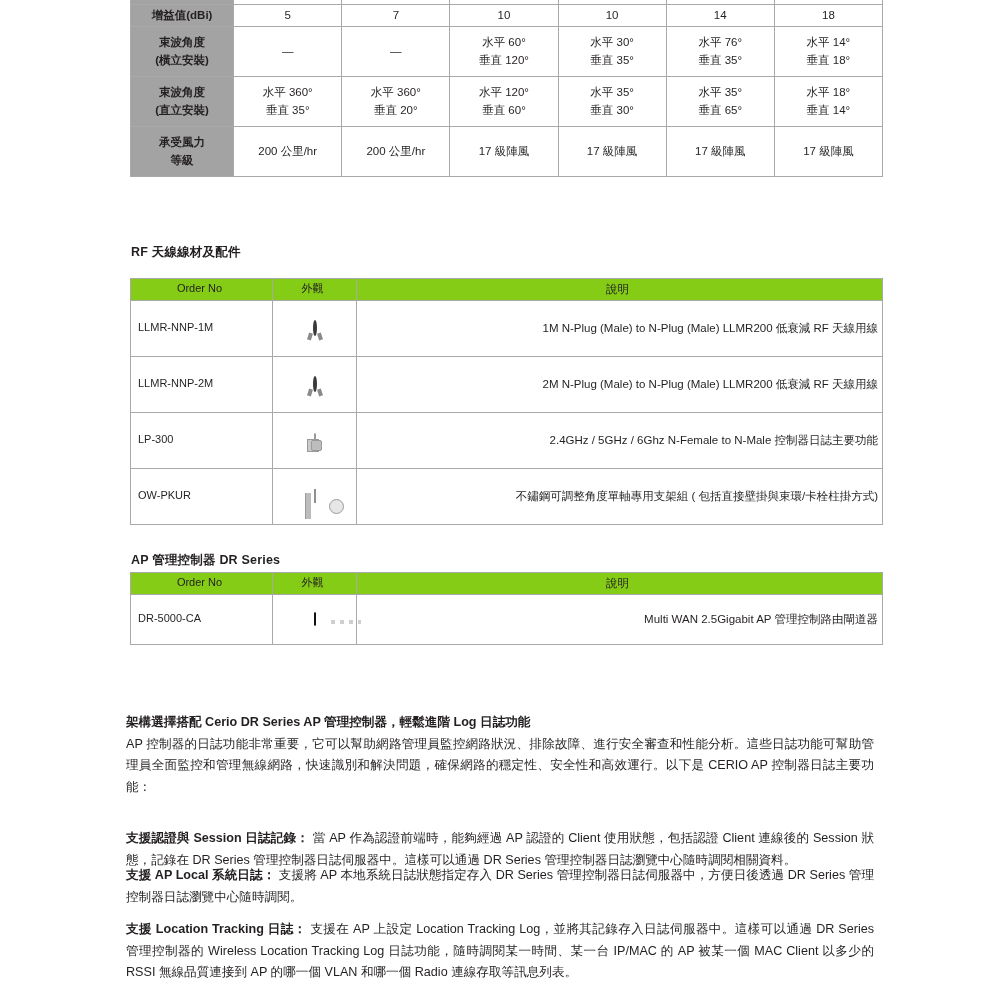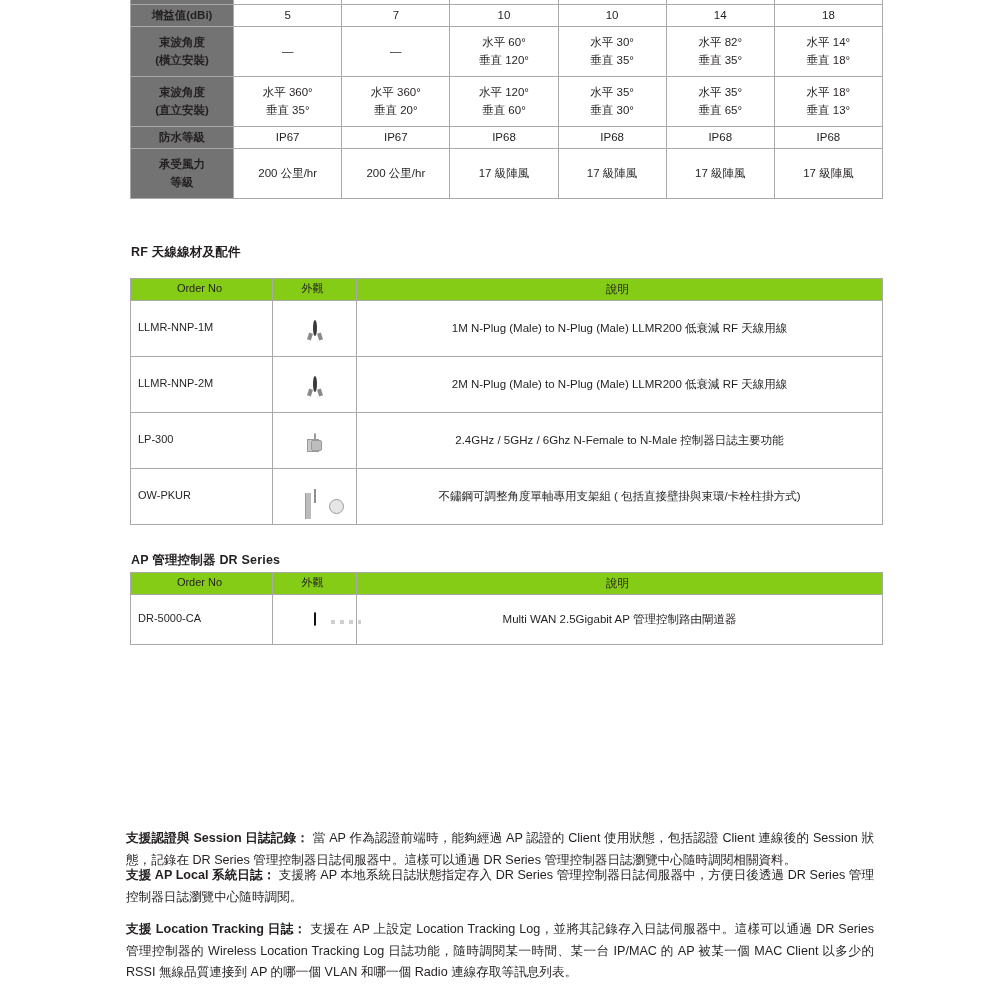--- a/index.html
+++ b/index.html
@@ -37,21 +37,21 @@
     left: 130px;
     top: -18px;
     width: 753px;
   }
   .spec-table { width: 753px; }
   .spec-table td { height: 22px; }
   .spec-table td.rowhdr {
     width: 103px;
     font-weight: bold;
     font-size: 11.5px;
-    background: #737373;
+    background: #a3a3a3;
   }
   .spec-table td.val { width: 108px; }
   .spec-table td.two-line { line-height: 1.5; }
 
   
   .sec-head {
     position: absolute;
     font-weight: bold;
     font-size: 12.5px;
     letter-spacing: .2px;
@@ -63,21 +63,21 @@
     left: 130px;
     width: 753px;
   }
   .acc-table thead td {
     background: #84cc16;
     height: 19px;
     font-size: 11px;
   }
   .acc-table td.c-order { width: 142px; text-align: left; padding-left: 7px; font-weight: normal; font-size: 11px; }
   .acc-table td.c-pic   { width: 84px; }
-  .acc-table td.c-desc  { text-align: center; padding-left: 4px; font-size: 11.5px; }
+  .acc-table td.c-desc  { text-align: right; padding-left: 4px; font-size: 11.5px; }
   .acc-table thead td.c-order,
   .acc-table thead td.c-pic,
   .acc-table thead td.c-desc { text-align: center; font-weight: normal; padding-left: 0; }
 
   .row-tall td { height: 56px; }
   .row-mid td  { height: 50px; }
 
   
   .pic { display: inline-block; position: relative; }
 
@@ -206,21 +206,21 @@
         <td class="val">—</td>
         <td class="val two-line">
           <div>水平 60°</div>
           <div>垂直 120°</div>
         </td>
         <td class="val two-line">
           <div>水平 30°</div>
           <div>垂直 35°</div>
         </td>
         <td class="val two-line">
-          <div>水平 82°</div>
+          <div>水平 76°</div>
           <div>垂直 35°</div>
         </td>
         <td class="val two-line">
           <div>水平 14°</div>
           <div>垂直 18°</div>
         </td>
       </tr>
       <tr class="row-mid">
         <td class="rowhdr two-line">
           <div>束波角度</div>
@@ -241,31 +241,22 @@
         <td class="val two-line">
           <div>水平 35°</div>
           <div>垂直 30°</div>
         </td>
         <td class="val two-line">
           <div>水平 35°</div>
           <div>垂直 65°</div>
         </td>
         <td class="val two-line">
           <div>水平 18°</div>
-          <div>垂直 13°</div>
-        </td>
-      </tr>
-      <tr>
-        <td class="rowhdr">防水等級</td>
-        <td class="val">IP67</td>
-        <td class="val">IP67</td>
-        <td class="val">IP68</td>
-        <td class="val">IP68</td>
-        <td class="val">IP68</td>
-        <td class="val">IP68</td>
+          <div>垂直 14°</div>
+        </td>
       </tr>
       <tr class="row-mid">
         <td class="rowhdr two-line">
           <div>承受風力</div>
           <div>等級</div>
         </td>
         <td class="val">200 公里/hr</td>
         <td class="val">200 公里/hr</td>
         <td class="val">17 級陣風</td>
         <td class="val">17 級陣風</td>
@@ -334,20 +325,24 @@
         <td class="c-pic">
           <span class="pic">
             <span class="router r2"><span class="leds"></span></span>
           </span>
         </td>
         <td class="c-desc">Multi WAN 2.5Gigabit AP 管理控制路由閘道器</td>
       </tr>
     </tbody>
   </table>
 
+  <div class="copy" style="top:712px;">
+    <span class="para-head">架構選擇搭配 Cerio DR Series AP 管理控制器，輕鬆進階 Log 日誌功能</span><br>
+    <span>AP 控制器的日誌功能非常重要，它可以幫助網路管理員監控網路狀況、排除故障、進行安全審查和性能分析。這些日誌功能可幫助管理員全面監控和管理無線網路，快速識別和解決問題，確保網路的穩定性、安全性和高效運行。以下是 CERIO AP 控制器日誌主要功能：</span>
+  </div>
 
   <div class="copy" style="top:828px;">
     <span class="para-head">支援認證與 Session 日誌記錄：</span><span> 當 AP 作為認證前端時，能夠經過 AP 認證的 Client 使用狀態，包括認證 Client 連線後的 Session 狀態，記錄在 DR Series 管理控制器日誌伺服器中。這樣可以通過 DR Series 管理控制器日誌瀏覽中心隨時調閱相關資料。</span>
   </div>
 
   <div class="copy" style="top:919px;">
     <span class="para-head">支援 Location Tracking 日誌：</span><span> 支援在 AP 上設定 Location Tracking Log，並將其記錄存入日誌伺服器中。這樣可以通過 DR Series 管理控制器的 Wireless Location Tracking Log 日誌功能，隨時調閱某一時間、某一台 IP/MAC 的 AP 被某一個 MAC Client 以多少的 RSSI 無線品質連接到 AP 的哪一個 VLAN 和哪一個 Radio 連線存取等訊息列表。</span>
   </div>
 
   <div class="copy" style="top:865px;">

